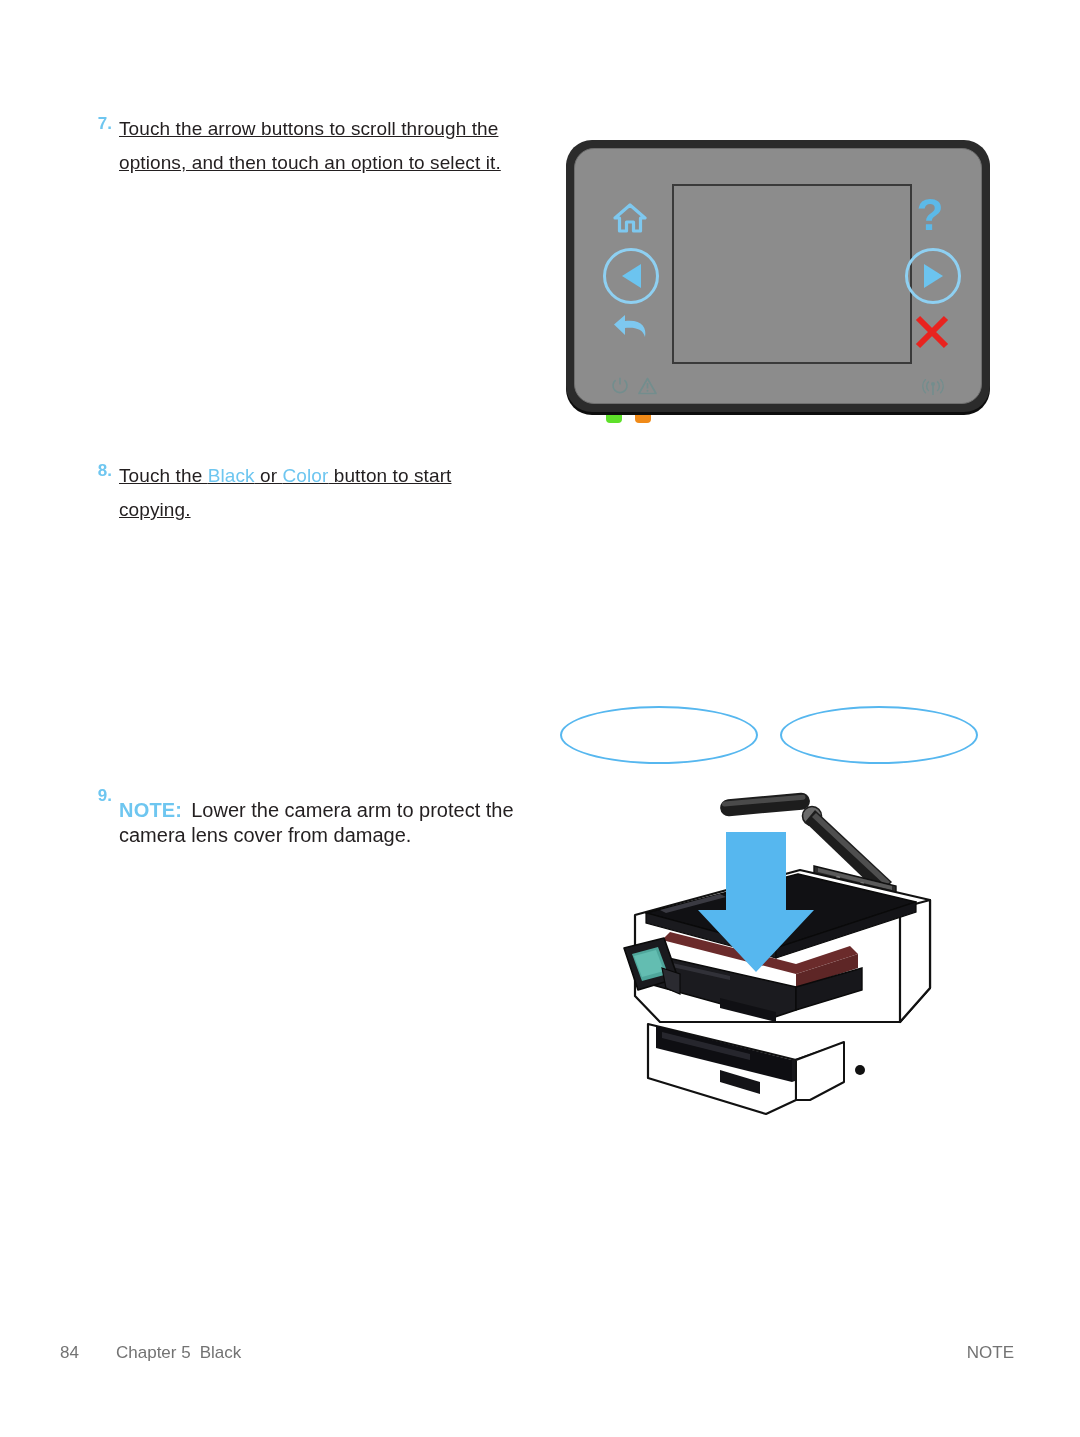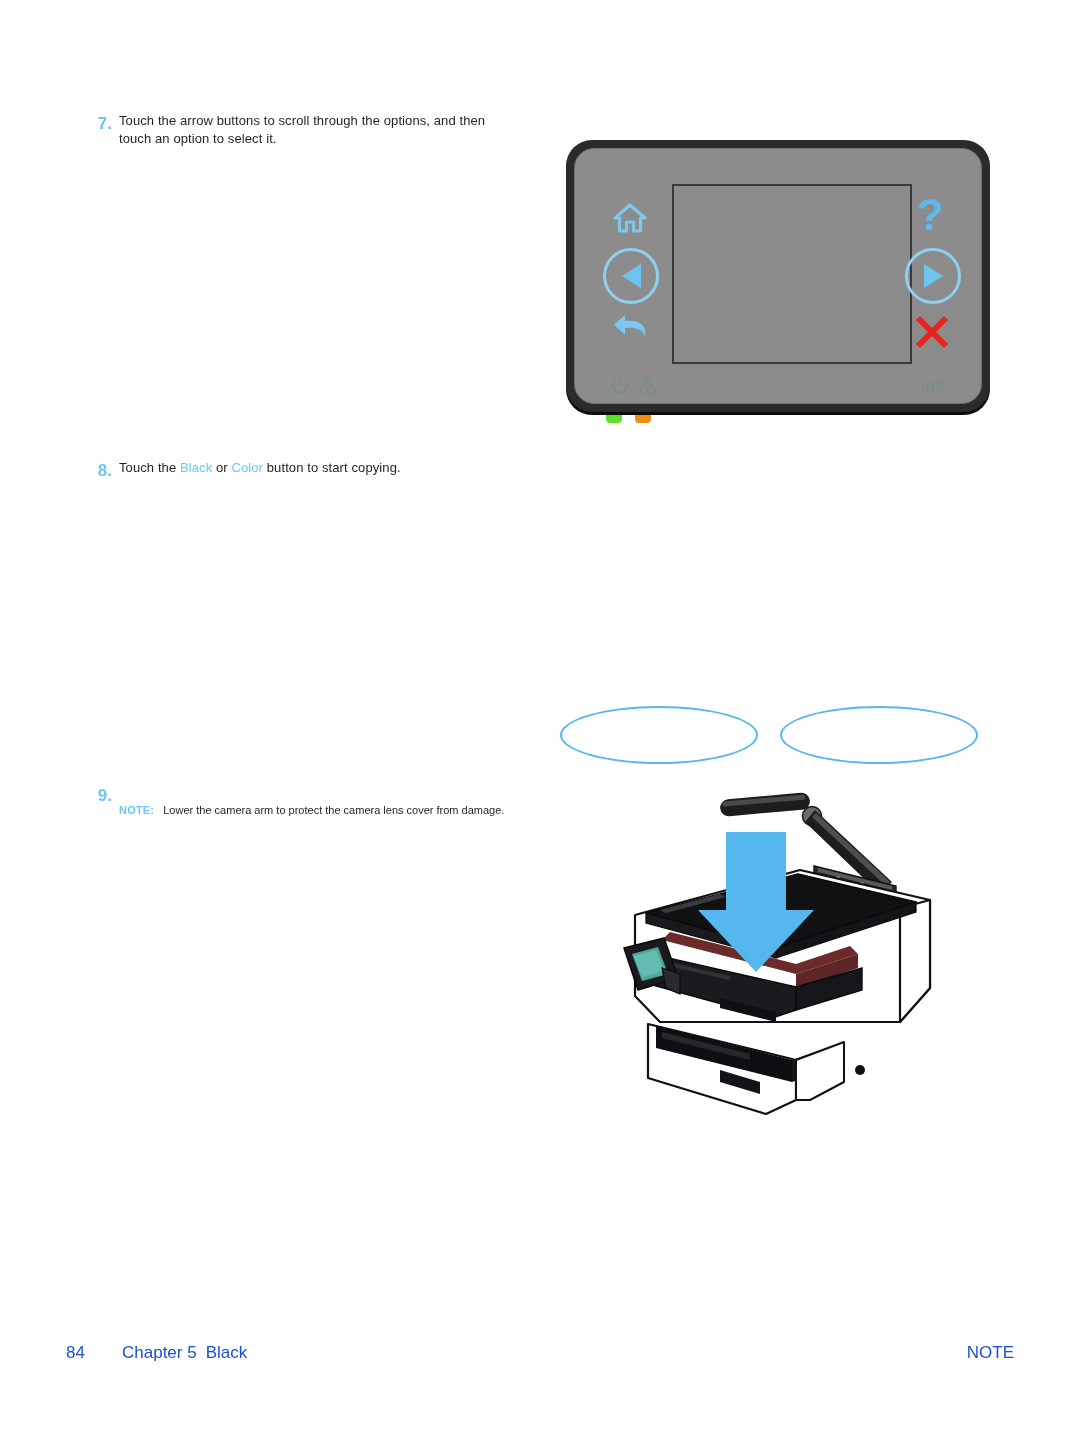--- a/index.html
+++ b/index.html
@@ -35,30 +35,31 @@
     font-weight: bold;
     font-size: 17px;
     line-height: 24px;
     width: 34px;
     flex: 0 0 34px;
     text-align: right;
     padding-right: 7px;
     box-sizing: border-box;
   }
   .step-body {
-    font-size: 13px;
-    line-height: 18px;
+    font-size: 19px;
+    line-height: 34px;
     color: #231f20;
     letter-spacing: .1px;
+    text-decoration: underline;
   }
   .accent { color: #6ec6f0; }
 
   .note-block {
     margin-top: 14px;
-    font-size: 11px;
+    font-size: 20px;
     line-height: 24.5px;
   }
   .note-label {
     color: #6ec6f0;
     font-weight: bold;
     letter-spacing: .2px;
   }
   .note-gap { display: inline-block; width: 9px; }
 
   #step7 { left: 85px; top: 112px; }
@@ -182,28 +183,28 @@
     left: 600px;
     top: 782px;
     width: 400px;
     height: 340px;
   }
   #printer-fig svg { display: block; }
 
   
   #footer {
     position: absolute;
-    left: 66px;
+    left: 60px;
     right: 66px;
     top: 1343px;
     display: flex;
     justify-content: space-between;
     align-items: baseline;
     font-size: 17px;
-    color: #1d4ed8;
+    color: #737373;
   }
   #footer-left { display: flex; align-items: baseline; }
   .f-page { width: 56px; }
   .f-chapter { margin-right: 9px; text-align: center; }
 </style>
 </head>
 <body>
 
 <div class="page">
 

